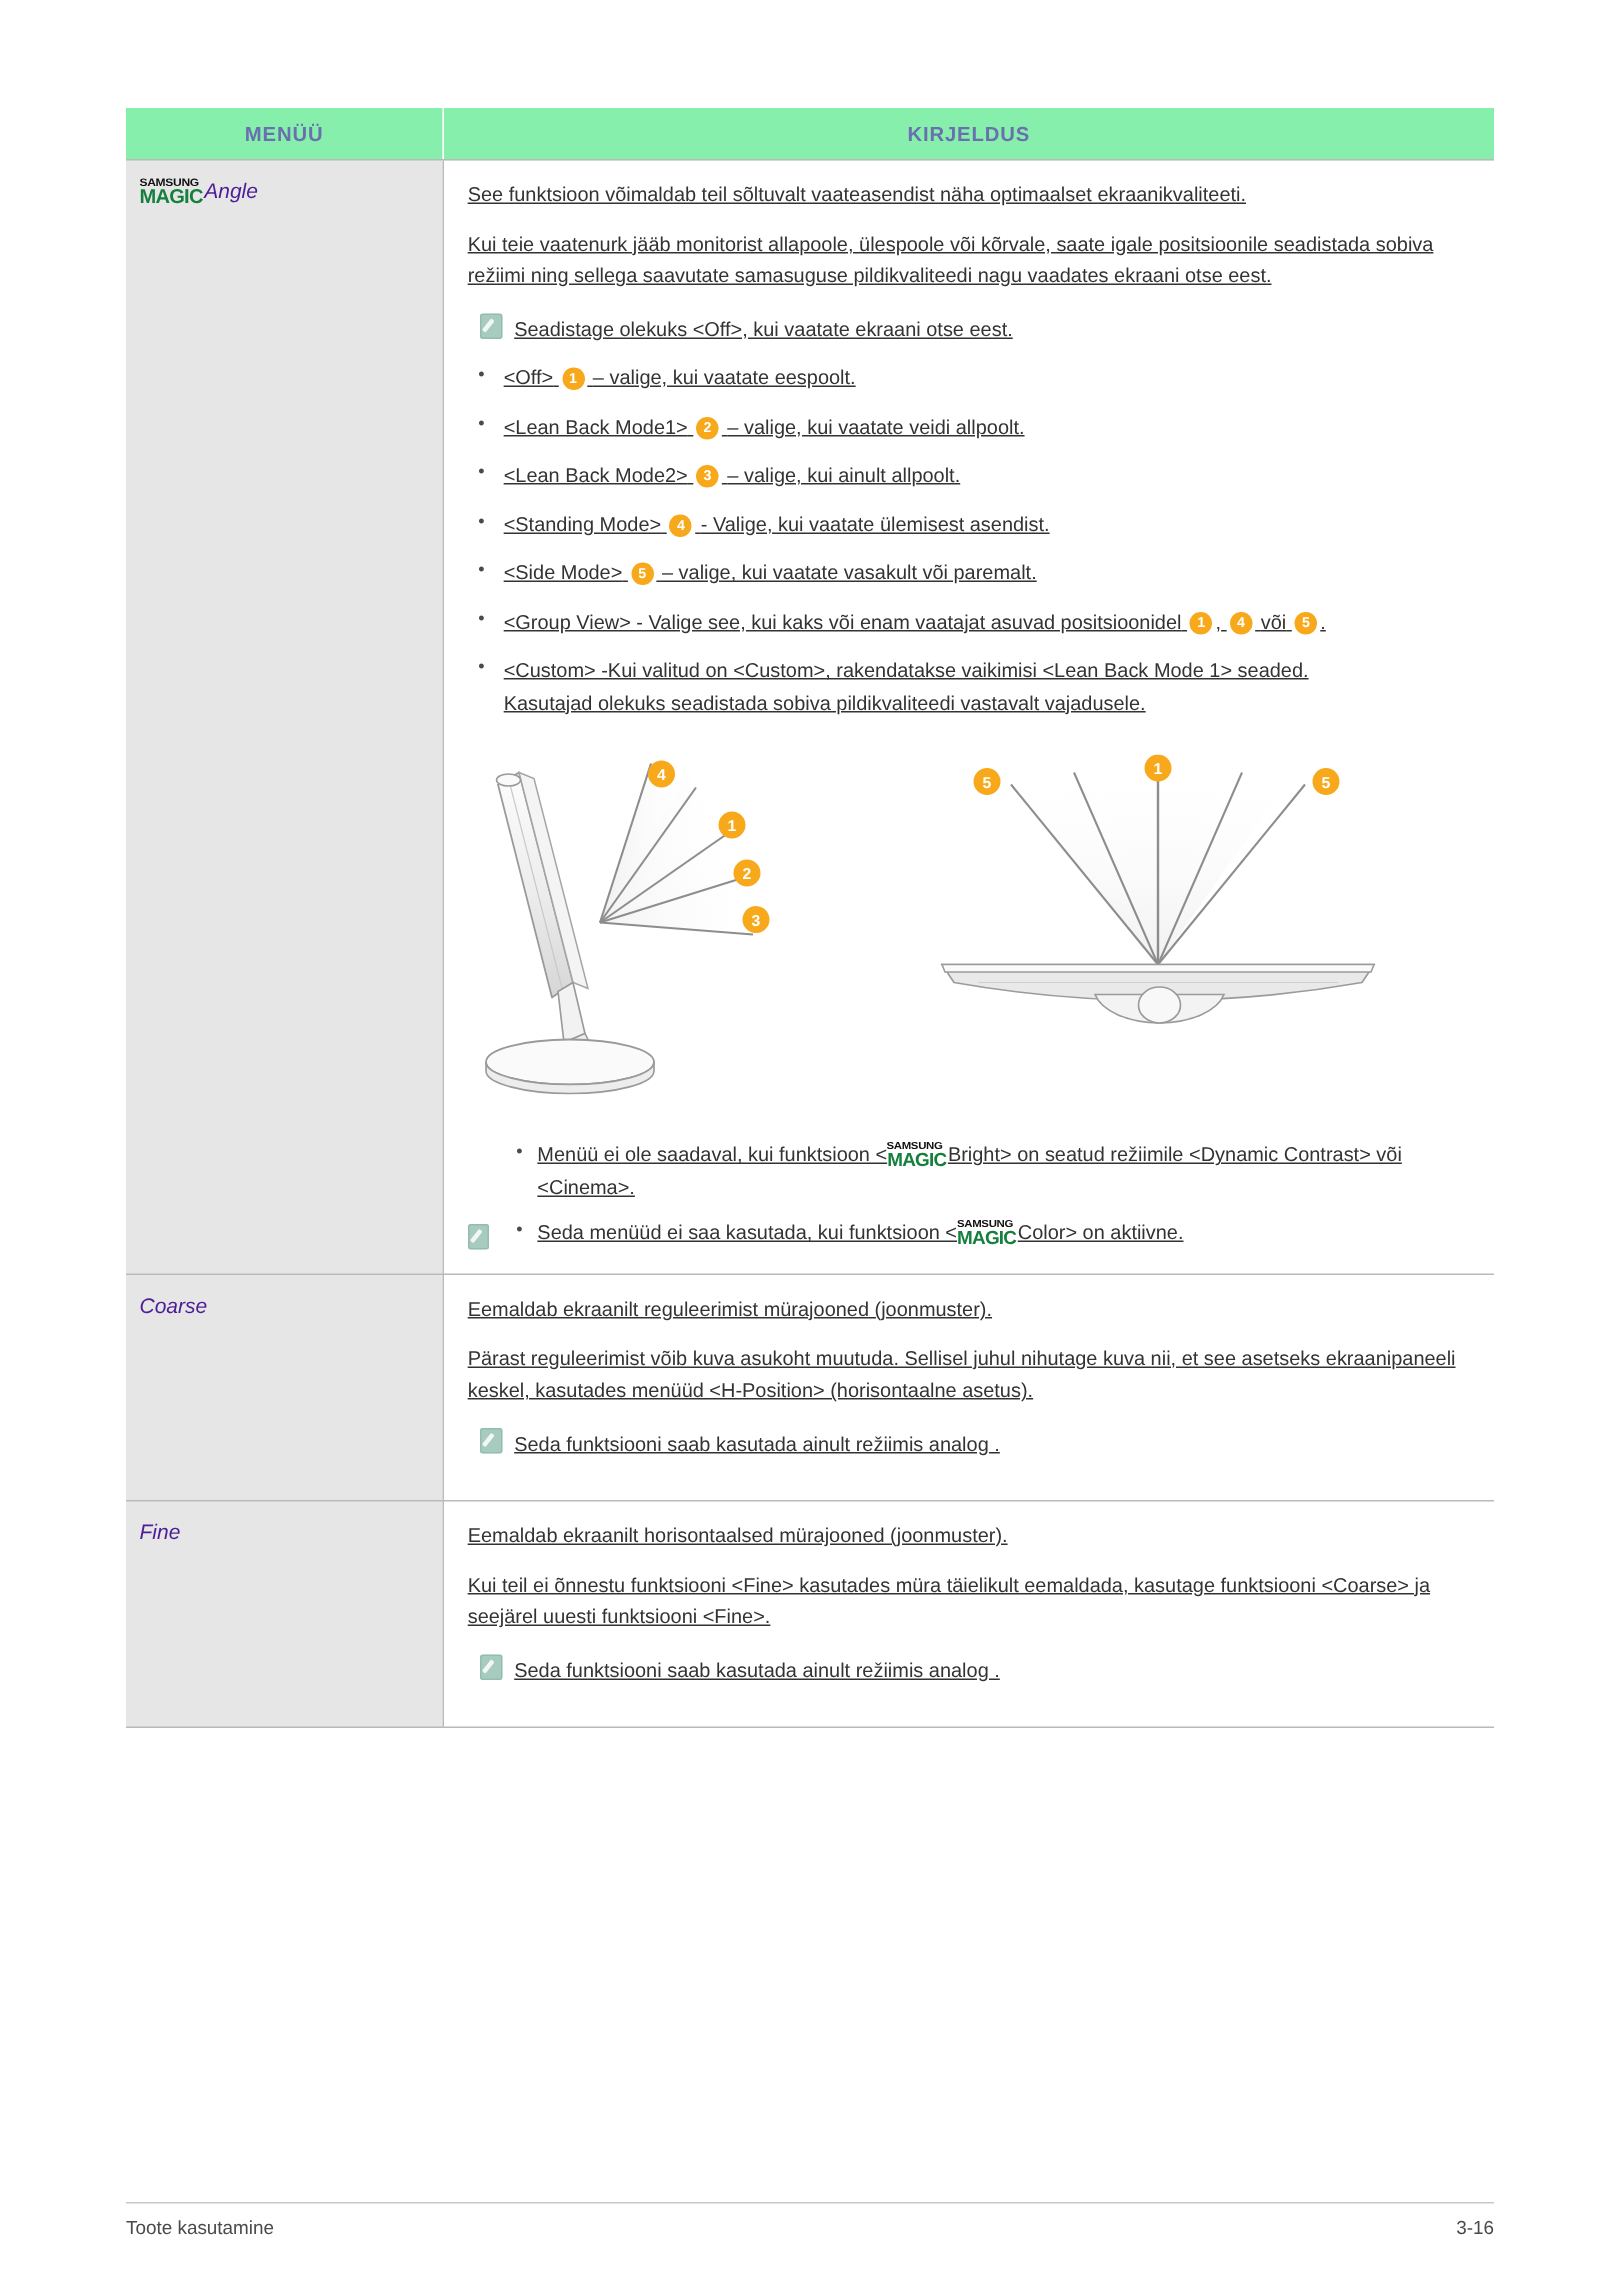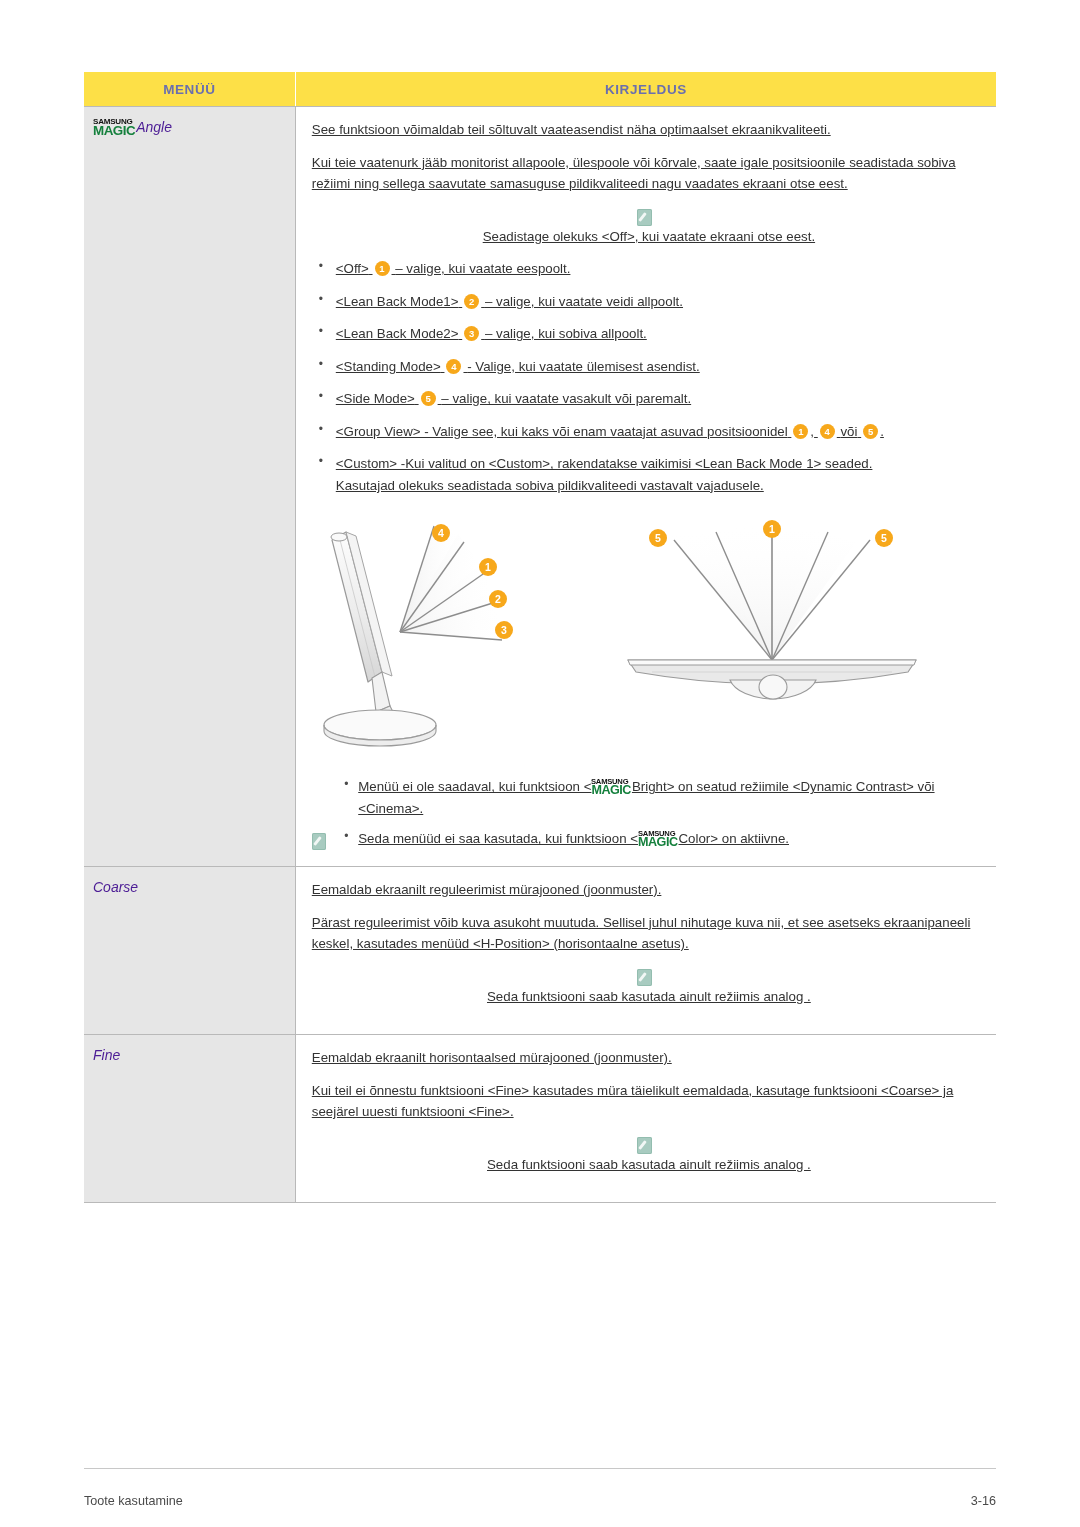--- a/index.html
+++ b/index.html
@@ -35,21 +35,21 @@
   .doc-table td, .doc-table th {
     vertical-align: top;
     padding: 0;
   }
 
   .col-menu { width: 177px; }
   .col-desc { width: 587px; }
 
   
   .thead-row th {
-    background: #fde047;
+    background: #86efac;
     height: 34px;
     text-align: center;
     vertical-align: middle;
     color: #6a6fae;
     font-size: 13.5px;
     font-weight: bold;
     letter-spacing: 0.6px;
     border-bottom: 1px solid #b9b9b9;
   }
   .thead-row th.col-menu { border-right: 1px solid #ffffff; }
@@ -135,22 +135,21 @@
     width: 3px;
     height: 10px;
     background: #f2f7f5;
     transform: rotate(38deg);
     border-radius: 1px;
   }
 
   .note-line {
     margin: 14px 0 11px 8px;
     display: flex;
-    align-items: center;
-    flex-direction: column;
+    align-items: flex-start;
   }
   .note-line .note-body { flex: 1; }
 
   
   ul.bul {
     list-style: none;
     margin: 6px 0 0 0;
     padding: 0;
   }
   ul.bul > li {
@@ -205,21 +204,21 @@
   .note-block ul.bul > li { margin-bottom: 9px; }
   .note-block ul.bul > li:last-child { margin-bottom: 0; }
 
   
   .footer {
     position: absolute;
     left: 84px;
     top: 1468px;
     width: 912px;
     border-top: 1px solid #c8c8c8;
-    padding-top: 25px;
+    padding-top: 9px;
     display: flex;
     justify-content: space-between;
     font-size: 12.6px;
     color: #4a4a4a;
   }
 </style>
 </head>
 <body>
 
 <div class="page">
@@ -261,21 +260,21 @@
               <span>– valige, kui vaatate eespoolt.</span>
             </li>
             <li>
               <span>&lt;Lean Back Mode1&gt;</span>
               <span class="num-badge">2</span>
               <span>– valige, kui vaatate veidi allpoolt.</span>
             </li>
             <li>
               <span>&lt;Lean Back Mode2&gt;</span>
               <span class="num-badge">3</span>
-              <span>– valige, kui sobiva allpoolt.</span>
+              <span>– valige, kui ainult allpoolt.</span>
             </li>
             <li>
               <span>&lt;Standing Mode&gt;</span>
               <span class="num-badge">4</span>
               <span>- Valige, kui vaatate ülemisest asendist.</span>
             </li>
             <li>
               <span>&lt;Side Mode&gt;</span>
               <span class="num-badge">5</span>
               <span>– valige, kui vaatate vasakult või paremalt.</span>

